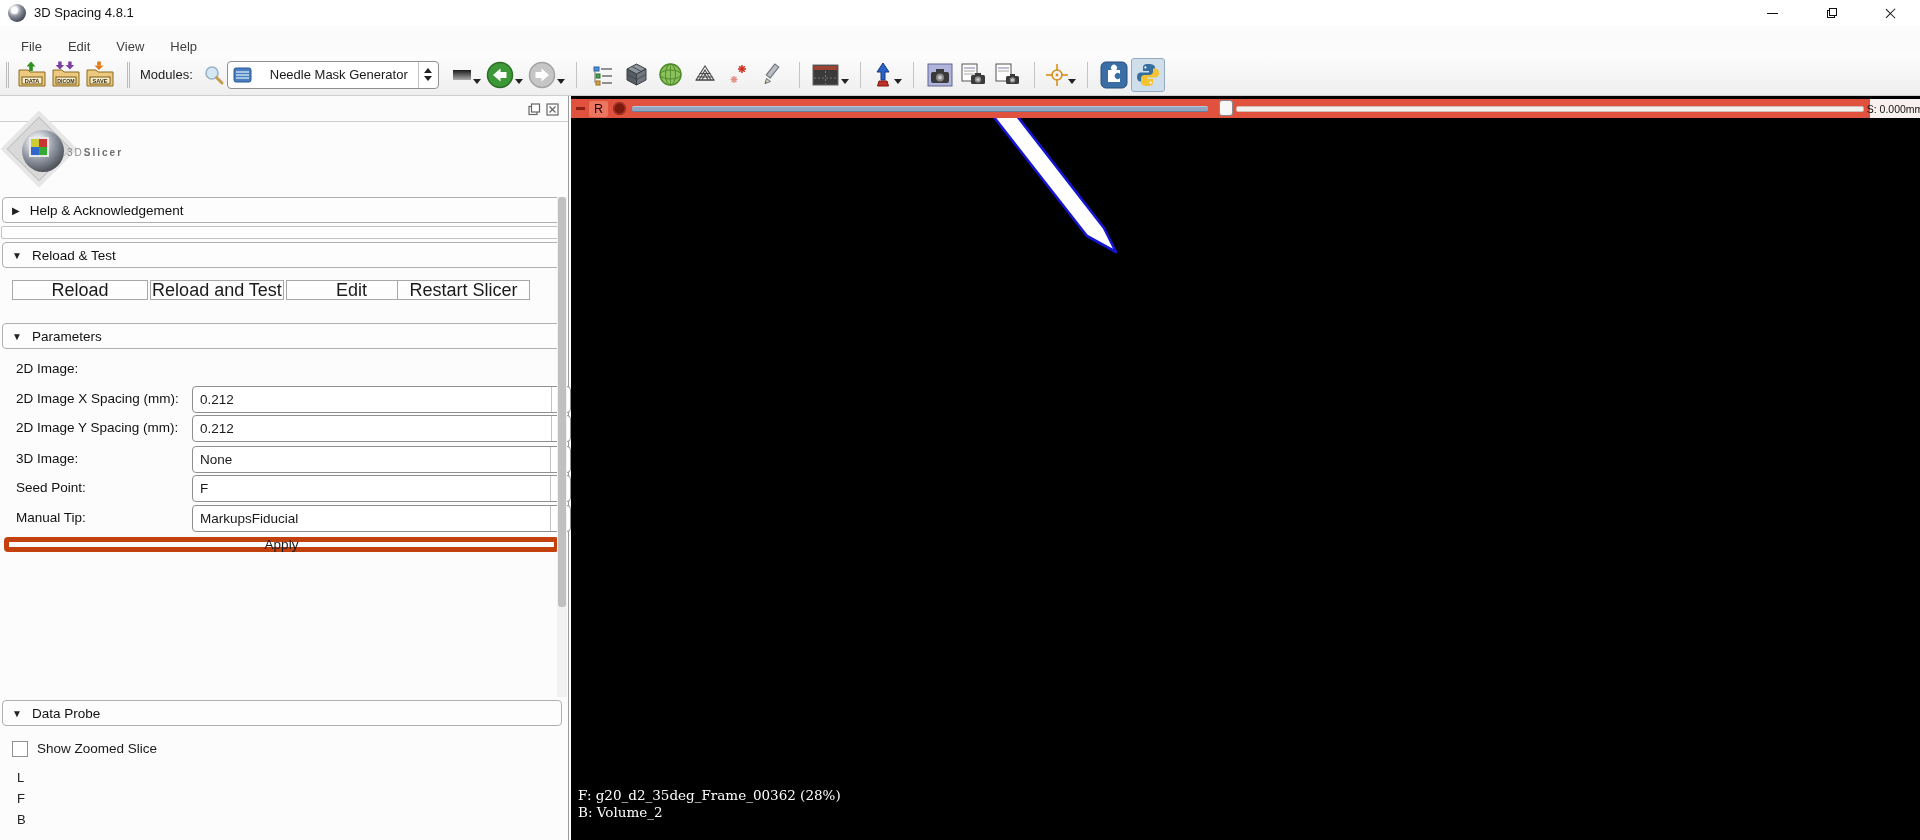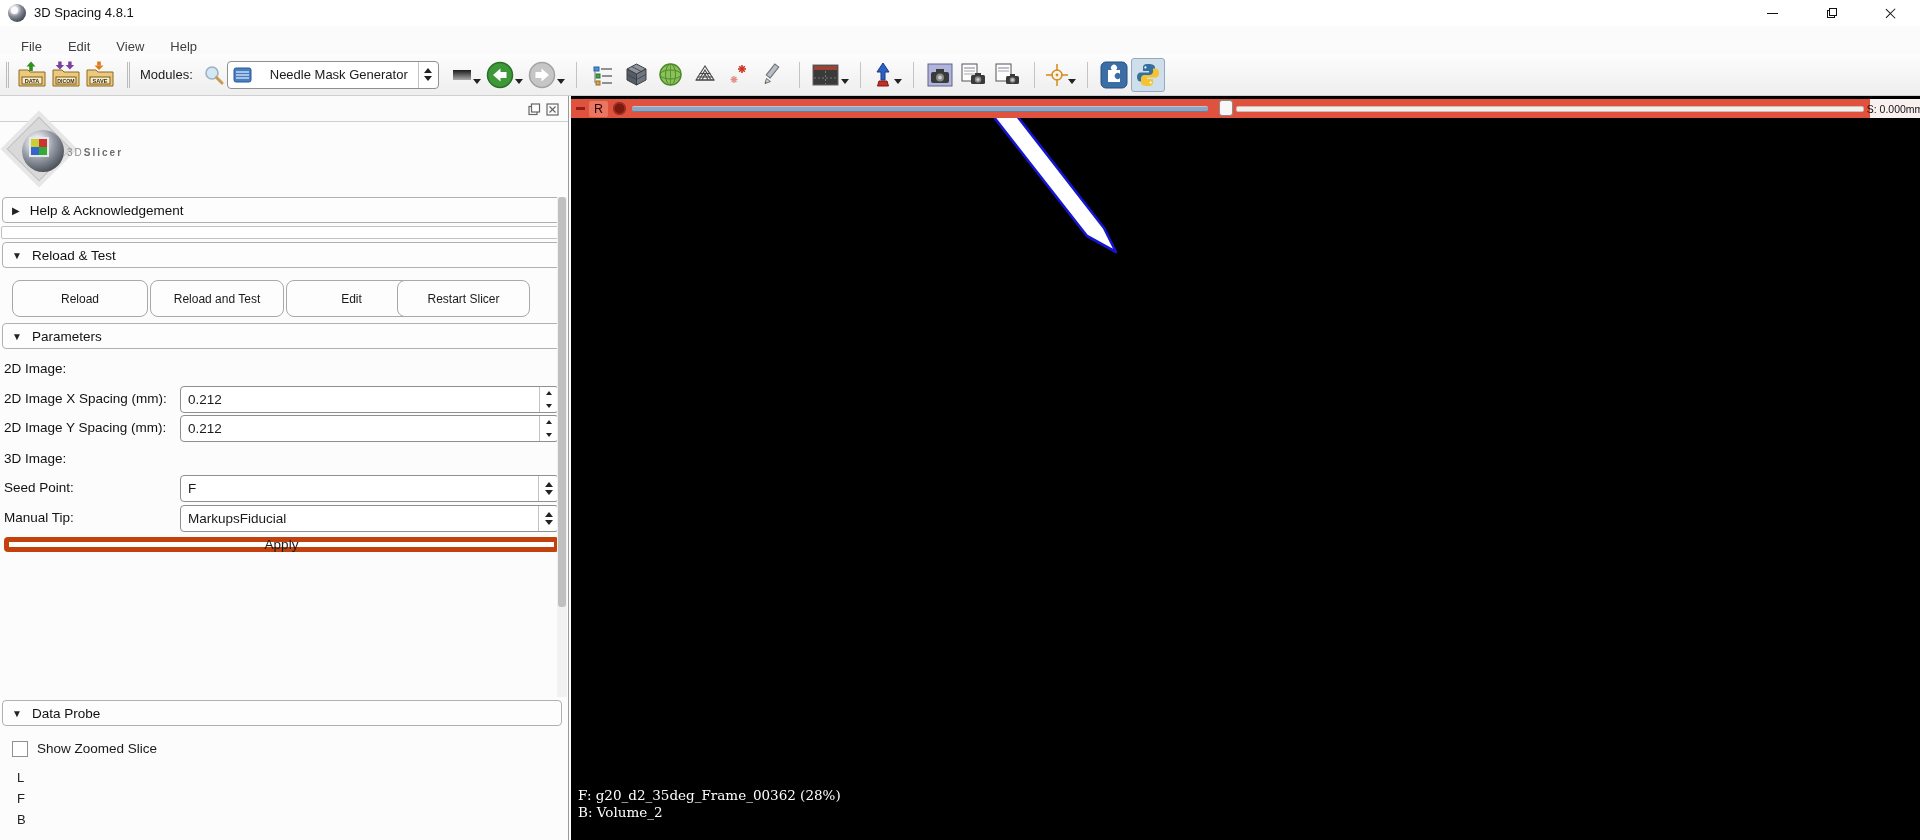--- a/index.html
+++ b/index.html
@@ -71,28 +71,28 @@
                outline:2px solid #e8e8e8; }
   #logo-text { position:absolute; left:57px; top:25px; font-size:10px; letter-spacing:2px; color:#8c8c8c; }
   #logo-text b { color:#6e6e6e; }
   .section-hdr { position:absolute; left:2px; width:560px; height:26px; background:#fdfdfd;
                  border:1px solid #b0b0b0; border-radius:4px; display:flex; align-items:center;
                  font-size:13.5px; color:#111; }
   .section-hdr .tri { margin:0 10px 0 9px; font-size:10px; color:#222; }
   #hdr-help { top:101px; } #empty-box { position:absolute; left:1px; top:130px; width:563px; height:13px;
                border:1px solid #c2c2c2; border-radius:2px; background:#fff; }
   #hdr-reload { top:146px; }
-  .btn { position:absolute; top:184px; height:37px; background:#fdfdfd; border:1px solid #a8a8a8;
-         border-radius:8px; font-size:12px; display:flex; align-items:center; justify-content:center; }
+  .btn { position:absolute; top:184px; height:20px; background:#fdfdfd; border:1px solid #a8a8a8;
+         border-radius:0; font-size:18px; display:flex; align-items:center; justify-content:center; }
   #btn-reload { left:12px;  width:136px; }
   #btn-reload-test { left:150px; width:134px; }
   #btn-edit { left:286px; width:131px; }
   #btn-restart { left:397px; width:133px; }
   #hdr-params { top:227px; }
-  .prow { position:absolute; left:0; width:622px; height:27px; }
+  .prow { position:absolute; left:12px; width:622px; height:27px; }
   .plabel { position:absolute; left:4px; top:5px; font-size:13.5px; color:#111; }
   .pfield { position:absolute; left:180px; top:0; width:379px; height:27px; background:#fff;
             border:1px solid #8f8f8f; border-radius:4px; display:flex; align-items:center; }
   .pfield .fval { flex:1; font-size:13.5px; padding-left:7px; white-space:nowrap; overflow:hidden; }
   .spinbtns { display:flex; flex-direction:column; width:19px; height:100%;
               border-left:1px solid #c3c3c3; }
   .spinbtns div { flex:1; display:flex; align-items:center; justify-content:center; }
   .spinbtns .tri-up{ border-left-width:3.5px;border-right-width:3.5px;border-bottom-width:4.5px; }
   .spinbtns .tri-dn{ border-left-width:3.5px;border-right-width:3.5px;border-top-width:4.5px; }
   #row1{ top:260px; } #row2{ top:290px; } #row3{ top:319px; } #row4{ top:350px;border-radius:10px; }
@@ -477,20 +477,27 @@
               <span class="tri-up"></span>
             </div>
             <div>
               <span class="tri-dn"></span>
             </div>
           </span>
       </div>
     </div>
     <div class="prow" id="row4">
       <div class="plabel">3D Image:</div>
+      <div class="pfield">
+        <span class="fval">None</span>
+        <span class="spin-split">
+            <span class="tri-up"></span>
+            <span class="tri-dn"></span>
+          </span>
+      </div>
     </div>
     <div class="prow" id="row5">
       <div class="plabel">Seed Point:</div>
       <div class="pfield">
         <span class="fval">F</span>
         <span class="spin-split">
             <span class="tri-up"></span>
             <span class="tri-dn"></span>
           </span>
       </div>

